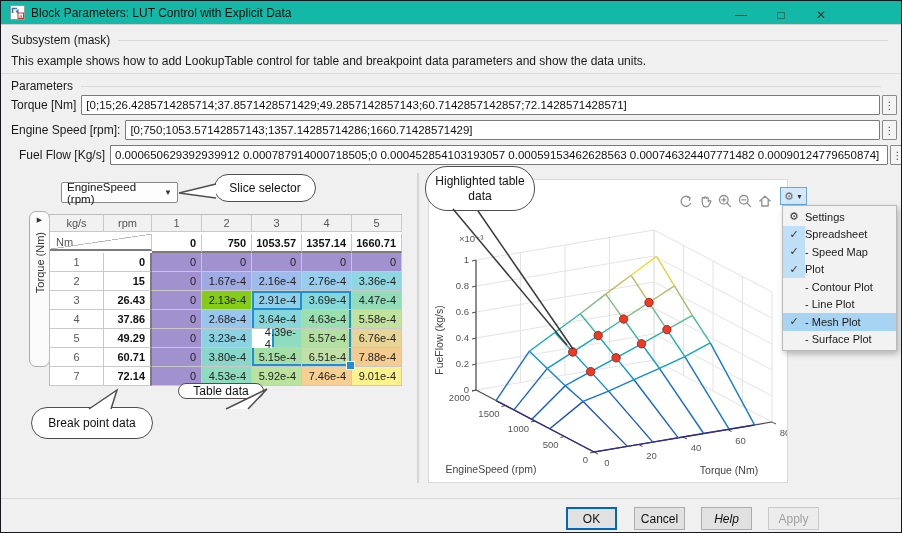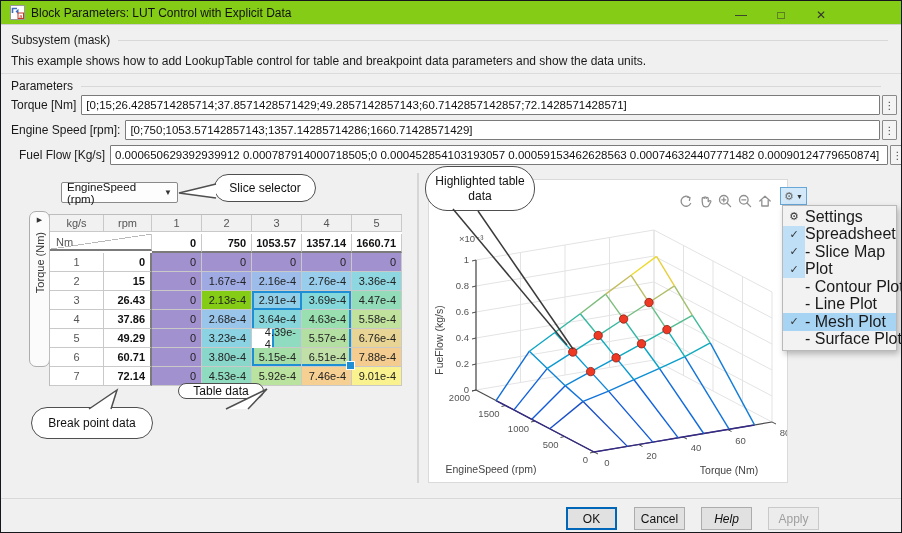--- a/index.html
+++ b/index.html
@@ -1,19 +1,19 @@
 <!DOCTYPE html>
 <html><head>
 <meta charset="utf-8">
 <style>
   html,body{margin:0;padding:0;background:#fff;}
   *{box-sizing:border-box;font-family:"Liberation Sans","DejaVu Sans",sans-serif;}
   .window{position:relative;width:902px;height:533px;background:#f0f0f0;border:1px solid #16161d;overflow:hidden;}
   
-  .titlebar{position:absolute;left:0;top:0;width:100%;height:24px;background:#84cc16;border-bottom:1px solid #cfcfcf;display:flex;align-items:center;}
+  .titlebar{position:absolute;left:0;top:0;width:100%;height:24px;background:#14b8a6;border-bottom:1px solid #cfcfcf;display:flex;align-items:center;}
   .titlebar .ticon{margin:0 6px 0 9px;width:15px;height:15px;flex:0 0 auto;}
   .titlebar .ttext{font-size:12px;color:#111;}
   .wbtns{position:absolute;right:60px;top:0;height:28px;display:flex;}
   .wbtn{width:40px;height:28px;display:flex;align-items:center;justify-content:center;font-size:12px;color:#333;cursor:pointer;}
   
   .sechead{position:absolute;left:10px;font-size:12px;color:#1a1a1a;display:flex;align-items:center;white-space:nowrap;}
   .sechead::after{content:"";display:inline-block;height:1px;background:#d8d8d8;margin-left:8px;width:var(--lw,780px);}
   .desc{position:absolute;left:10px;top:53px;font-size:12px;color:#1a1a1a;}
   .hline{position:absolute;left:0;width:100%;height:1px;background:#dcdcdc;}
   
@@ -52,21 +52,21 @@
   .ptools{position:absolute;right:14px;top:12px;display:flex;gap:3px;}
   .ptool{width:17px;height:17px;display:flex;align-items:center;justify-content:center;cursor:pointer;}
   .ptool svg{stroke:#8f8f8f;fill:none;stroke-width:1.3;stroke-linecap:round;stroke-linejoin:round;}
   
   .gearbtn{position:absolute;left:779px;top:186px;width:27px;height:18px;background:#d3e8f8;border:1px solid #66a7d8;display:flex;align-items:center;justify-content:center;font-size:11px;color:#666;cursor:pointer;gap:2px;}
   .gearbtn .caret{font-size:7px;color:#333;}
   .menu{position:absolute;left:781px;top:204px;width:115px;background:#f2f2f2;border:1px solid #b9b9b9;box-shadow:2px 3px 6px rgba(0,0,0,.25);padding:2px 0;z-index:30;}
   .mrow{height:17.5px;display:flex;align-items:center;cursor:pointer;}
   .mrow .mc{width:22px;height:100%;display:flex;align-items:center;justify-content:center;font-size:11px;color:#333;flex:0 0 auto;}
   .mrow .mc.on{background:#bfdff7;}
-  .mrow .ml{font-size:16px;color:#1a1a1a;white-space:nowrap;}
+  .mrow .ml{font-size:11px;color:#1a1a1a;white-space:nowrap;}
   .mrow.hl{background:#a8d4f4;}
   
   .callout{position:absolute;background:#fff;border:1.5px solid #4f4f4f;display:flex;align-items:center;justify-content:center;text-align:center;font-size:12px;color:#111;z-index:40;line-height:1.25;}
   .overlay{position:absolute;left:0;top:0;width:902px;height:533px;pointer-events:none;z-index:45;}
   
   .footer-line{position:absolute;left:0;top:497px;width:100%;height:1px;background:#d9d9d9;}
   .fbtn{position:absolute;top:506px;width:51px;height:23px;background:#e1e1e1;border:1px solid #acacac;font-size:12px;color:#111;display:flex;align-items:center;justify-content:center;cursor:pointer;}
   .fbtn.focus{border:2px solid #0067b8;}
   .fbtn.disabled{background:#ececec;border-color:#c9c9c9;color:#9f9f9f;cursor:default;}
 </style>
@@ -364,21 +364,21 @@
       <div class="mrow">
         <div class="mc">⚙</div>
         <div class="ml">Settings</div>
       </div>
       <div class="mrow">
         <div class="mc on">✓</div>
         <div class="ml">Spreadsheet</div>
       </div>
       <div class="mrow">
         <div class="mc on">✓</div>
-        <div class="ml">- Slice Map</div>
+        <div class="ml">- Speed Map</div>
       </div>
       <div class="mrow">
         <div class="mc on">✓</div>
         <div class="ml">Plot</div>
       </div>
       <div class="mrow">
         <div class="mc"></div>
         <div class="ml">- Contour Plot</div>
       </div>
       <div class="mrow">

